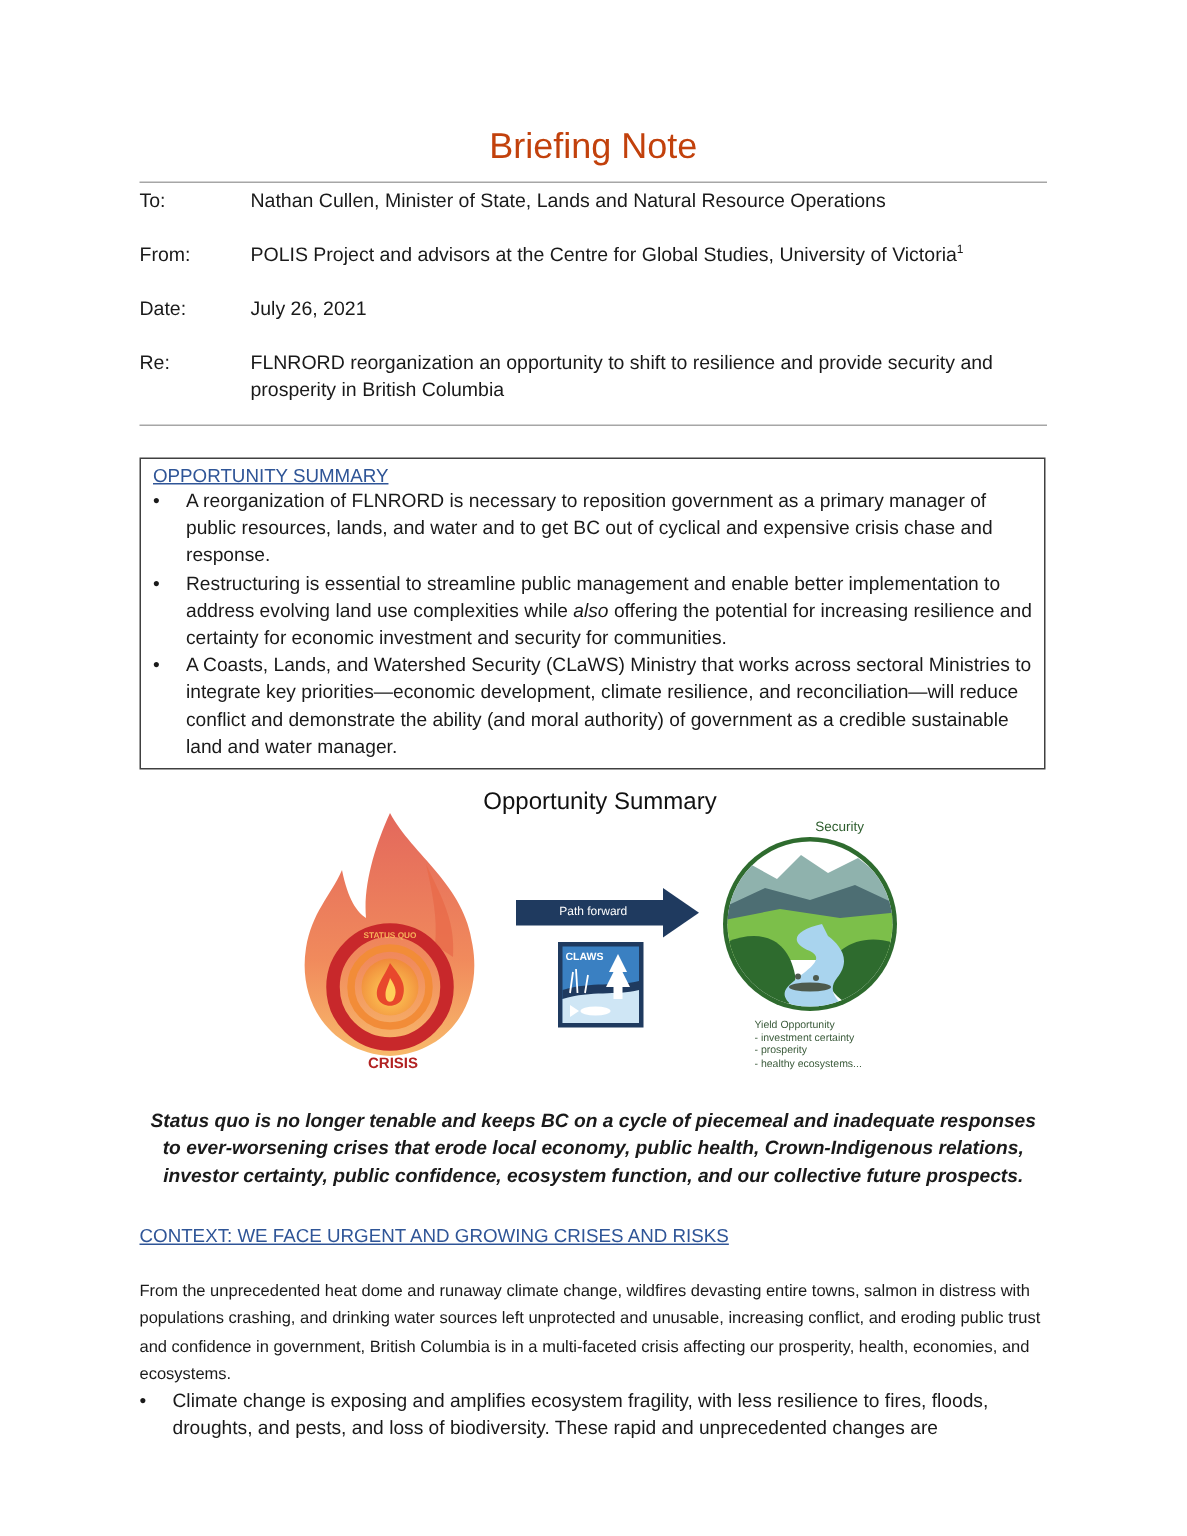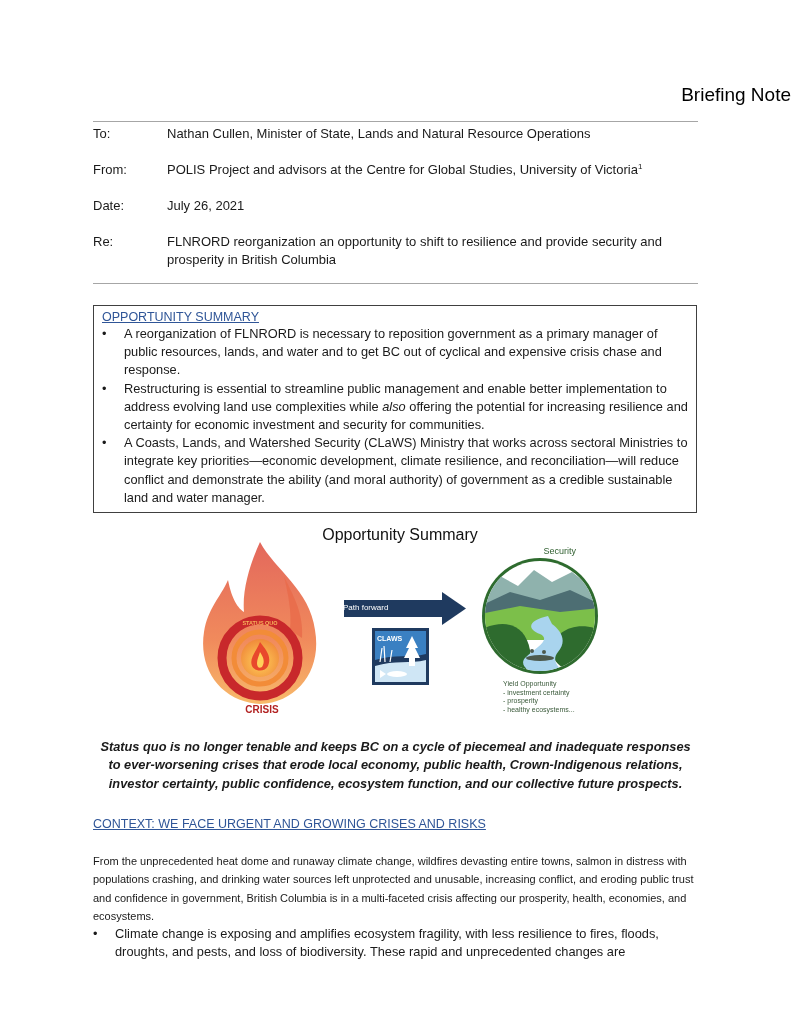--- a/index.html
+++ b/index.html
@@ -1,39 +1,39 @@
 <!DOCTYPE html>
 <html><head>
   <meta charset="utf-8">
   <style>
     html, body { margin: 0; padding: 0; background: #ffffff; }
     body { width: 791px; height: 1024px; position: relative; overflow: hidden;
            font-family: "Liberation Sans", "DejaVu Sans", sans-serif; color: #1a1a1a; }
     .page { position: absolute; left: 0; top: 0; width: 791px; height: 1024px; }
-    .title { position: absolute; left: 0; width: 791px; top: 84px; text-align: right;
-             font-size: 19px; color: #000000; }
+    .title { position: absolute; left: 0; width: 791px; top: 84px; text-align: center;
+             font-size: 24px; color: #c2410c; }
     .rule { position: absolute; left: 93px; width: 605px; height: 1px; background: #a6a6a6; }
     .meta-row { position: absolute; left: 93px; width: 610px; font-size: 13px; line-height: 18px; }
     .meta-label { position: absolute; left: 0; font-weight: normal; }
     .meta-value { position: absolute; left: 74px; width: 540px; }
     sup { font-size: 8px; vertical-align: super; line-height: 0; }
 
     .box { position: absolute; left: 93px; top: 305px; width: 604px; height: 208px;
            border: 1px solid #404040; box-sizing: border-box; padding: 4px 8px 0 8px; }
     .box-head { font-size: 12.5px; color: #2f5597; text-decoration: underline; margin: 0 0 1px 0; }
     ul.bullets { list-style: none; margin: 0; padding: 0; }
     ul.bullets li { position: relative; padding-left: 22px; font-size: 12.8px; line-height: 18.2px; }
     ul.bullets li .dot { position: absolute; left: 0; top: 0; }
 
     .figure { position: absolute; left: 180px; top: 520px; width: 440px; height: 210px; }
     .fig-title { position: absolute; left: 0; width: 440px; top: 6px; text-align: center; font-size: 16px; color: #111; }
     .crisis-label { position: absolute; left: 32px; top: 184px; width: 100px; text-align: center; font-size: 10px; font-weight: bold; color: #b22222; }
     .security-label { position: absolute; left: 316px; top: 26px; width: 80px; text-align: right; font-size: 9px; color: #2e5e2e; }
     .yield { position: absolute; left: 323px; top: 160px; font-size: 7px; line-height: 8.5px; color: #3a5a3a; }
-    .arrow-label { position: absolute; left: 163px; top: 83px; width: 105px; font-size: 8px; color: #fff; }
+    .arrow-label { position: absolute; left: 163px; top: 83px; width: 105px; text-align: center; font-size: 8px; color: #fff; }
     .claws-label { position: absolute; left: 197px; top: 115px; font-size: 7px; font-weight: bold; color: #ffffff; }
 
     .tagline { position: absolute; left: 93px; top: 738px; width: 605px; text-align: center;
                font-size: 12.8px; font-style: italic; font-weight: bold; line-height: 18.3px; }
     .section-head { position: absolute; left: 93px; top: 817px; font-size: 12.5px; color: #2f5597; text-decoration: underline; }
     .para { position: absolute; left: 93px; top: 852px; width: 610px; font-size: 11px; line-height: 18.3px; }
     .ctx-bullets { position: absolute; left: 93px; top: 925px; width: 610px; }
   </style>
 </head>
 <body>

